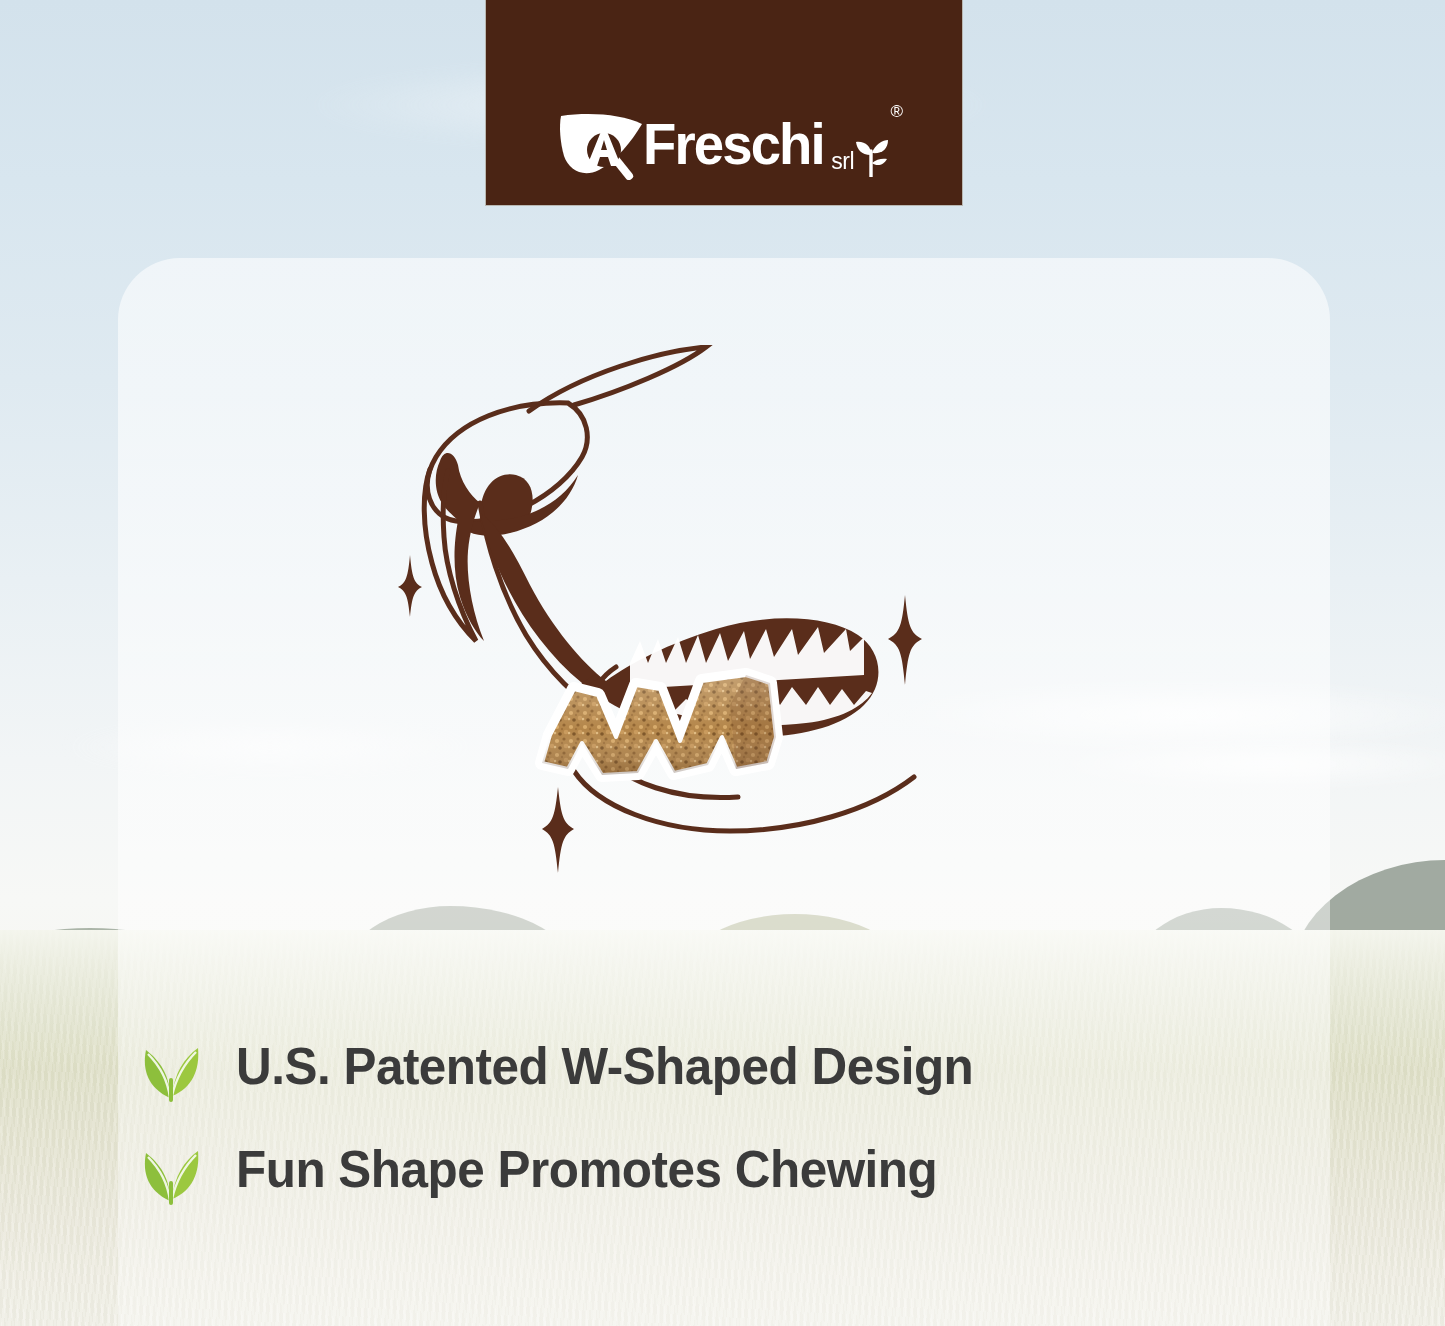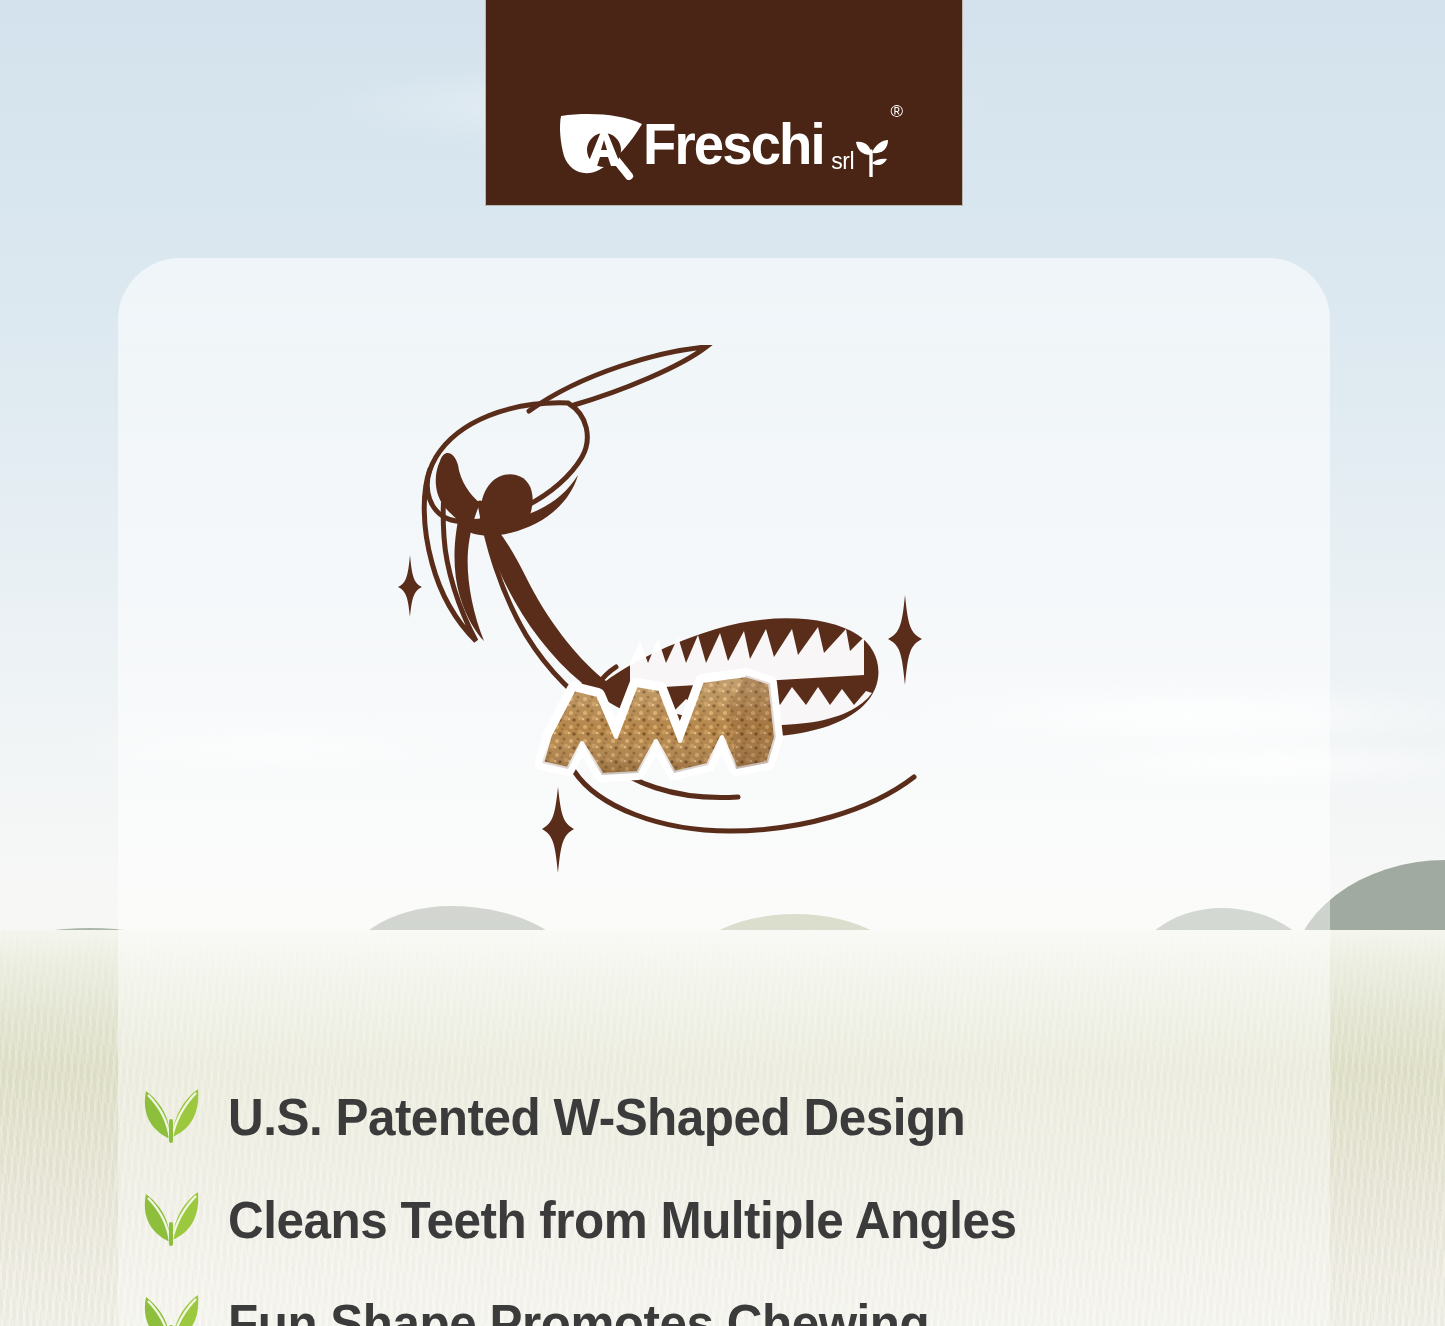--- a/index.html
+++ b/index.html
@@ -185,22 +185,23 @@
   }
 
   
   .bullets {
     position: absolute;
     left: 140px; top: 1040px;
     width: 1200px;
   }
   .bullet-row {
     display: flex;
-    align-items: flex-end;
+    align-items: flex-start;
     height: 103px;
+    gap: 8px;
   }
   .bullet-leaf { width: 62px; height: 62px; flex: none; margin-right: 26px; }
   .bullet-text {
     color: #3b3b3b;
     font-family: "Liberation Sans", sans-serif;
     font-weight: bold;
     font-size: 52px;
     line-height: 1;
     letter-spacing: -.5px;
     transform: scaleX(.95);
@@ -361,30 +362,20 @@
       <svg class="bullet-leaf" viewBox="0 0 62 62">
         <path d="M30 58 C30 40 24 24 6 10 C2 30 8 48 30 58 Z" fill="#8dbf3c"></path>
         <path d="M32 56 C34 34 44 18 58 8 C60 30 52 48 32 56 Z" fill="#9cc83f"></path>
         <path d="M30 58 C28 42 20 26 8 14" fill="none" stroke="#ffffff" stroke-width="2.4" opacity=".85"></path>
         <path d="M32 56 C36 38 46 22 56 12" fill="none" stroke="#ffffff" stroke-width="2.4" opacity=".85"></path>
         <path d="M31 60 L31 40" stroke="#8dbf3c" stroke-width="4" stroke-linecap="round" fill="none"></path>
       </svg>
       <span class="bullet-text">U.S. Patented W-Shaped Design</span>
     </div>
 
-    <div class="bullet-row">
-      <svg class="bullet-leaf" viewBox="0 0 62 62">
-        <path d="M30 58 C30 40 24 24 6 10 C2 30 8 48 30 58 Z" fill="#8dbf3c"></path>
-        <path d="M32 56 C34 34 44 18 58 8 C60 30 52 48 32 56 Z" fill="#9cc83f"></path>
-        <path d="M30 58 C28 42 20 26 8 14" fill="none" stroke="#ffffff" stroke-width="2.4" opacity=".85"></path>
-        <path d="M32 56 C36 38 46 22 56 12" fill="none" stroke="#ffffff" stroke-width="2.4" opacity=".85"></path>
-        <path d="M31 60 L31 40" stroke="#8dbf3c" stroke-width="4" stroke-linecap="round" fill="none"></path>
-      </svg>
-      <span class="bullet-text">Cleans Teeth from Multiple Angles</span>
-    </div>
 
     <div class="bullet-row">
       <svg class="bullet-leaf" viewBox="0 0 62 62">
         <path d="M30 58 C30 40 24 24 6 10 C2 30 8 48 30 58 Z" fill="#8dbf3c"></path>
         <path d="M32 56 C34 34 44 18 58 8 C60 30 52 48 32 56 Z" fill="#9cc83f"></path>
         <path d="M30 58 C28 42 20 26 8 14" fill="none" stroke="#ffffff" stroke-width="2.4" opacity=".85"></path>
         <path d="M32 56 C36 38 46 22 56 12" fill="none" stroke="#ffffff" stroke-width="2.4" opacity=".85"></path>
         <path d="M31 60 L31 40" stroke="#8dbf3c" stroke-width="4" stroke-linecap="round" fill="none"></path>
       </svg>
       <span class="bullet-text">Fun Shape Promotes Chewing</span>

